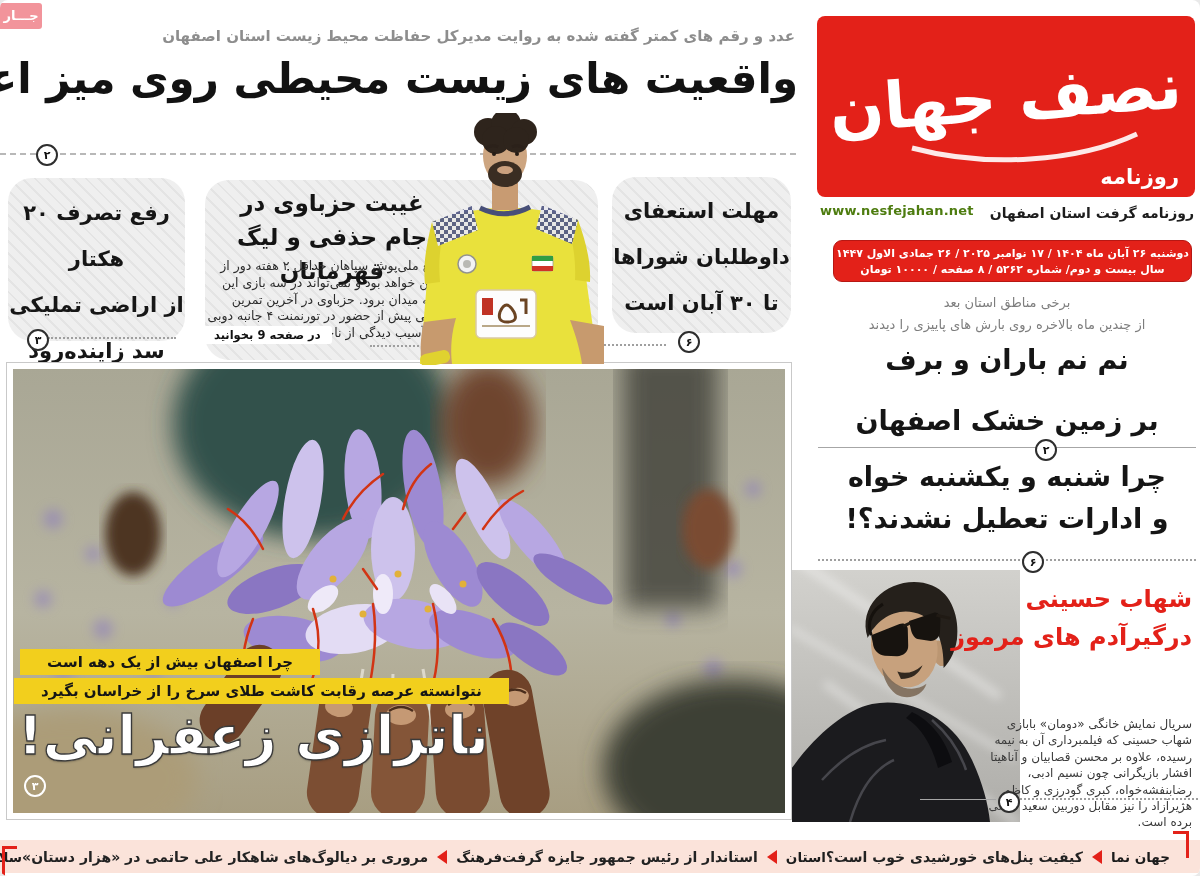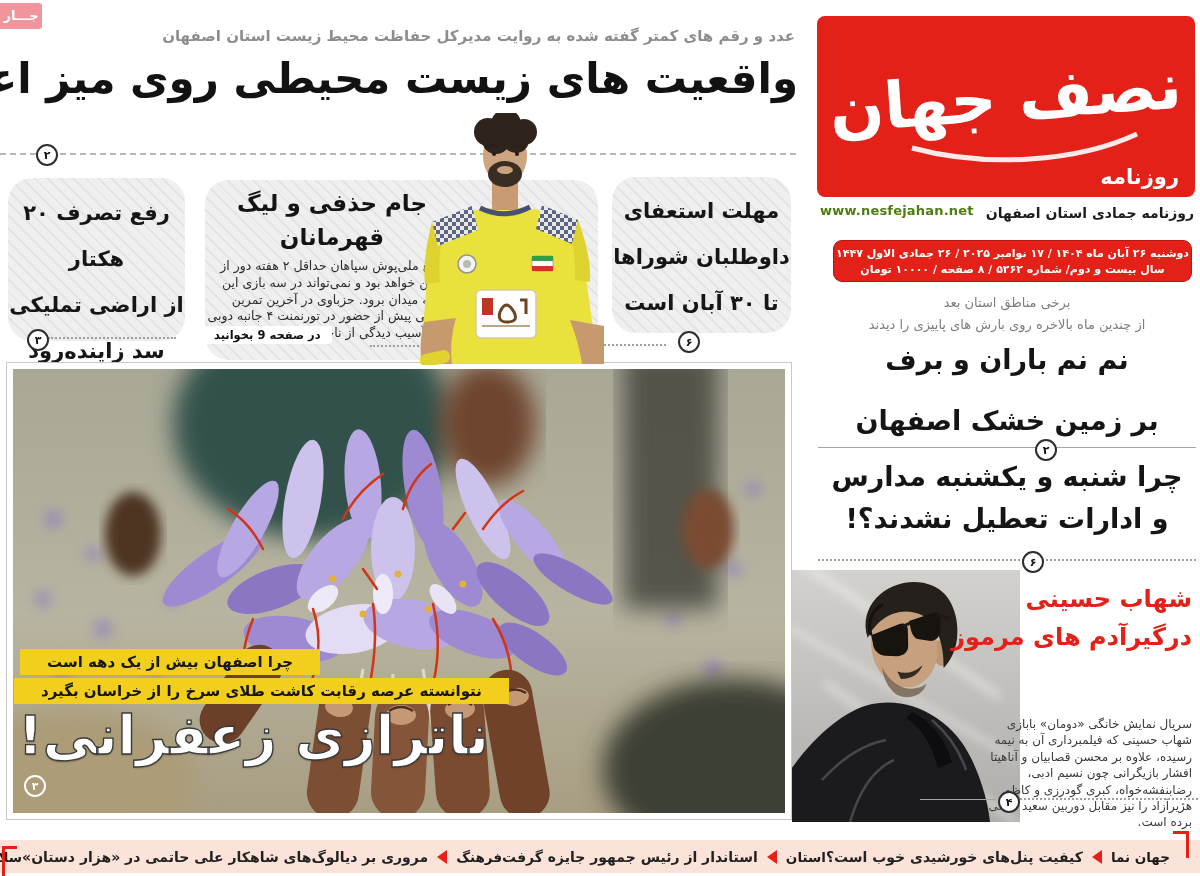--- a/index.html
+++ b/index.html
@@ -1,17 +1,17 @@
 <!DOCTYPE html>
 <html lang="fa"><head>
 <meta charset="utf-8">
 <style>
   html,body{margin:0;padding:0;background:#e9e9e9;}
   #page{position:relative;width:1200px;height:876px;background:#ffffff;overflow:hidden;
-        font-family:"DejaVu Sans",sans-serif;margin:0 auto;}
+        font-family:"DejaVu Sans",sans-serif;margin:0 auto;border-radius:8px;}
   .abs{position:absolute;}
   .rtl{direction:rtl;unicode-bidi:isolate;}
 
   
   .corner-tab{left:0;top:3px;width:42px;height:26px;background:#f2949b;color:#fff;
     font-size:13px;font-weight:bold;line-height:26px;text-align:center;border-radius:0 3px 3px 0;}
 
   
   .lead-kicker{right:405px;top:27px;font-size:15px;color:#8d8d8d;font-weight:600;white-space:nowrap;}
   .lead-headline{left:0;top:54px;width:798px;font-size:42px;font-weight:900;color:#121212;
@@ -87,20 +87,21 @@
       <div>رفع تصرف ۲۰ هکتار</div>
       <div>از اراضی تملیکی</div>
       <div>سد زاینده‌رود</div>
     </div>
   </div>
   <div class="abs seg" style="left:48px;top:337px;width:128px;"></div>
   <div class="abs pref" style="left:27px;top:329px;">۳</div>
 
   <div class="abs gbox" style="left:205px;top:180px;width:393px;height:180px;"></div>
   <div class="abs hazbavi-title rtl">
+    <div>غیبت حزباوی در</div>
     <div>جام حذفی و لیگ قهرمانان</div>
   </div>
   <div class="abs hazbavi-body rtl">مدافع ملی‌پوش سپاهان حداقل ۲ هفته دور از میادین خواهد بود و نمی‌تواند در سه بازی این تیم به میدان برود. حزباوی در آخرین تمرین تیم‌ملی پیش از حضور در تورنمنت ۴ جانبه دوبی دچار آسیب دیدگی از ناحیه مچ...</div>
   <div class="abs hazbavi-tag rtl">در صفحه 9 بخوانید</div>
   <div class="abs seg" style="left:370px;top:345px;width:85px;"></div>
 
   <svg class="abs" style="left:420px;top:113px;width:185px;height:252px;z-index:3;" viewBox="0 0 185 250">
     <defs>
       <pattern id="chk" width="8" height="8" patternUnits="userSpaceOnUse">
         <rect width="8" height="8" fill="#565d87"></rect>
@@ -265,34 +266,34 @@
 
   <svg class="abs logo-wrap" viewBox="0 0 378 181">
     <rect width="378" height="181" rx="8" fill="#e32119"></rect>
     <g transform="rotate(-4 189 90)">
       <text x="189" y="104" text-anchor="middle" font-size="64" font-weight="bold" fill="#ffffff" font-family="DejaVu Sans, sans-serif">نصف جهان</text>
     </g>
     <path d="M95,132 C170,152 260,146 320,118" stroke="#ffffff" stroke-width="5" fill="none" opacity="0.9"></path>
     <text x="362" y="168" text-anchor="end" font-size="21" font-weight="bold" fill="#ffffff" font-family="DejaVu Sans, sans-serif">روزنامه</text>
   </svg>
   <div class="abs website">www.nesfejahan.net</div>
-  <div class="abs tagline rtl">روزنامه جمادی استان اصفهان</div>
+  <div class="abs tagline rtl">روزنامه گرفت استان اصفهان</div>
   <div class="abs datebar rtl">
     <div>دوشنبه ۲۶ آبان ماه ۱۴۰۴ / ۱۷ نوامبر ۲۰۲۵ / ۲۶ جمادی الاول ۱۴۴۷</div>
     <div>سال بیست و دوم/ شماره ۵۲۶۲ / ۸ صفحه / ۱۰۰۰۰ تومان</div>
   </div>
 
   <div class="abs col-kicker rtl" style="top:295px;">برخی مناطق استان بعد</div>
   <div class="abs col-kicker rtl" style="top:317px;">از چندین ماه بالاخره روی بارش های پاییزی را دیدند</div>
   <div class="abs col-head rtl" style="top:344px;">نم نم باران و برف</div>
   <div class="abs col-head rtl" style="top:405px;">بر زمین خشک اصفهان</div>
   <div class="abs rule-solid" style="left:818px;top:447px;width:378px;"></div>
   <div class="abs pref" style="left:1035px;top:439px;">۲</div>
 
-  <div class="abs col-head rtl" style="top:461px;">چرا شنبه و یکشنبه مدارس</div>
+  <div class="abs col-head rtl" style="top:461px;">چرا شنبه و یکشنبه خواه</div>
   <div class="abs col-head rtl" style="top:503px;text-align:center;">و ادارات تعطیل نشدند؟!</div>
   <div class="abs rule-dot" style="left:818px;top:559px;width:378px;"></div>
   <div class="abs pref" style="left:1022px;top:551px;">۶</div>
 
   <svg class="abs" style="left:792px;top:570px;width:228px;height:252px;" viewBox="0 0 228 252">
     <defs>
       <linearGradient id="shbg" x1="0" y1="0" x2="0" y2="1">
         <stop offset="0" stop-color="#d2d1cd"></stop>
           <stop offset="1" stop-color="#aeada9"></stop>
       </linearGradient>

